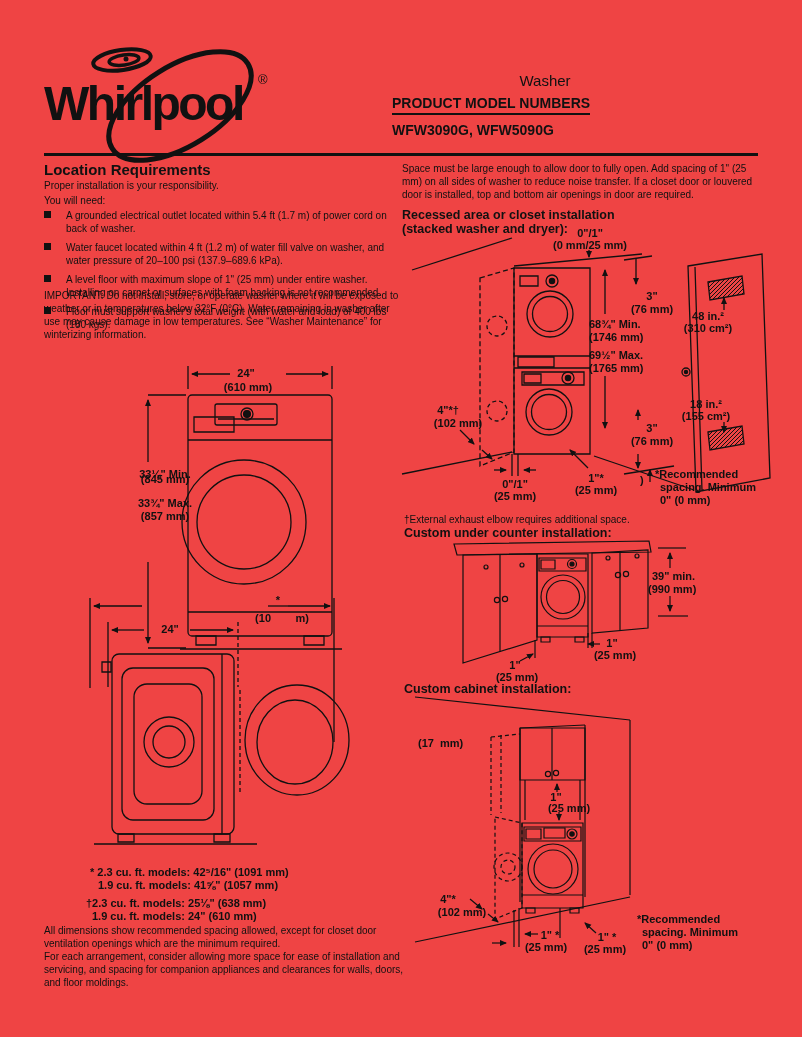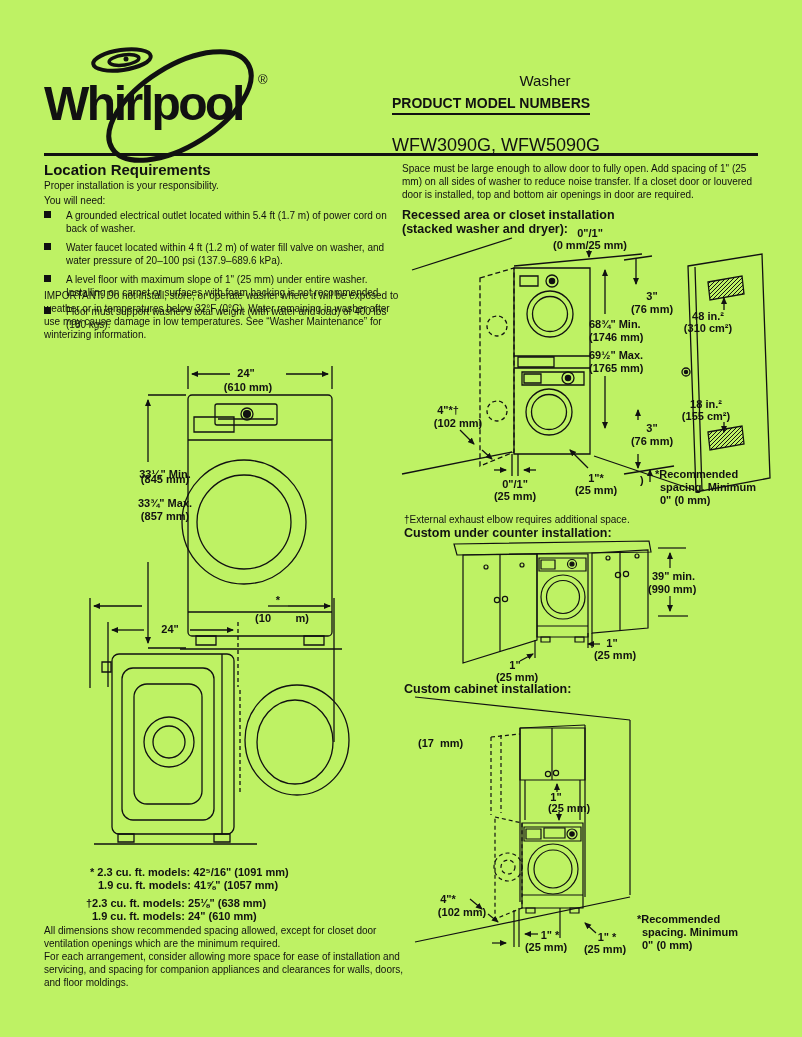--- a/index.html
+++ b/index.html
@@ -1,36 +1,36 @@
 <!DOCTYPE html>
 <html><head>
 <meta charset="utf-8">
 <style>
   html,body{margin:0;padding:0;background:#e8e8e8;}
-  .page{position:relative;width:802px;height:1037px;background:#bef264;margin:0 auto;
+  .page{position:relative;width:802px;height:1037px;background:#ef4444;margin:0 auto;
         font-family:"Liberation Sans",sans-serif;color:#111;overflow:hidden;}
   .abs{position:absolute;}
   .rule{position:absolute;background:#111;}
   .h1{font-size:15px;font-weight:bold;}
   .h2{font-size:12.5px;font-weight:bold;line-height:14px;}
   .body{font-size:10px;line-height:13px;}
   .b{font-weight:normal;}
   .fn{font-size:11px;font-weight:bold;line-height:13px;}
   .dim{position:absolute;font-size:11px;font-weight:bold;line-height:12px;white-space:pre;}
   .ctr{transform:translateX(-50%);}
   .bullets{margin:0;padding:0;list-style:none;}
   .bullets li{display:flex;margin:0 0 6px 0;}
   .sq{flex:0 0 22px;}
   .sq::before{content:"";display:block;width:7px;height:7px;background:#111;margin-top:2px;}
   svg{position:absolute;overflow:visible;}
   svg line,svg path,svg rect,svg circle,svg ellipse,svg polygon,svg polyline{vector-effect:non-scaling-stroke;}
   .hdr-right{position:absolute;left:392px;top:72px;width:306px;}
   .hdr-product{text-align:center;font-size:15px;font-weight:normal;}
   .hdr-title{font-size:14px;font-weight:bold;border-bottom:2.5px solid #111;padding-bottom:2px;margin-top:6px;display:inline-block;}
-  .hdr-models{font-size:18px;font-weight:normal;margin-top:20px;}
+  .hdr-models{font-size:14px;font-weight:bold;margin-top:7px;}
   .footer{position:absolute;left:620px;top:962px;width:140px;text-align:right;font-size:11.3px;line-height:14px;}
 </style>
 </head>
 <body>
 
 <div class="page">
 
   <svg class="abs" style="left:40px;top:32px" width="235" height="118" viewBox="0 0 235 118">
     <g fill="none" stroke="#111">
       <ellipse cx="82" cy="28" rx="29" ry="10" stroke-width="4" transform="rotate(-8 82 28)"></ellipse>

